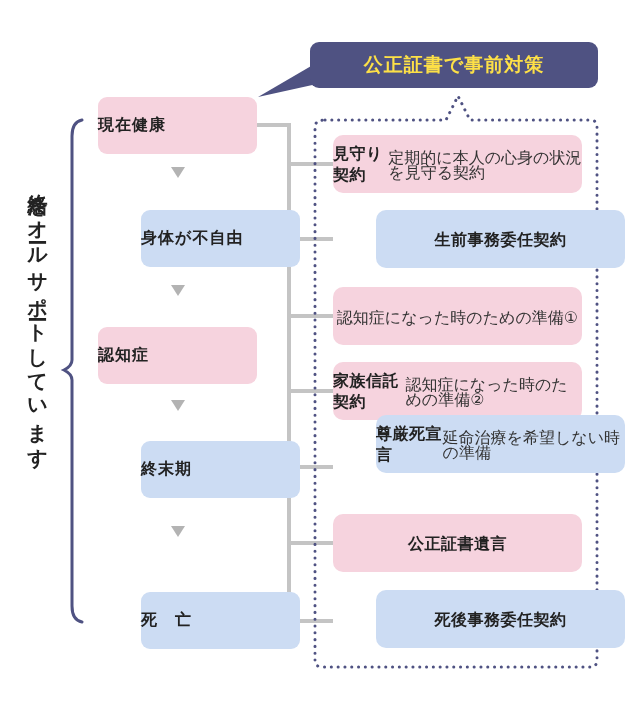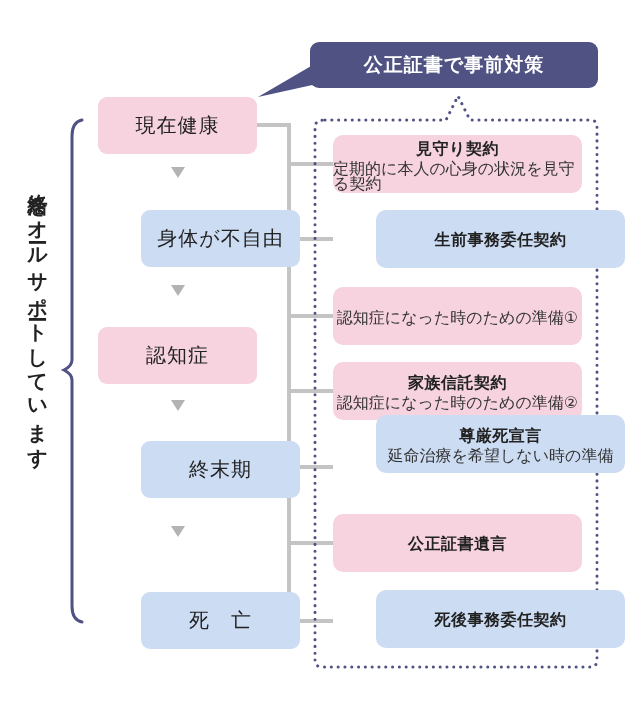--- a/index.html
+++ b/index.html
@@ -1,31 +1,31 @@
 <!DOCTYPE html>
 <html><head>
 <meta charset="utf-8">
 <style>
   html, body { margin: 0; padding: 0; background: #ffffff; }
   body { width: 626px; height: 720px; position: relative; overflow: hidden;
          font-family: "DejaVu Sans", "Liberation Sans", sans-serif; color: #1f1f1f; }
   .stage { position: absolute; left: 98px; width: 159px; height: 57px; border-radius: 9px;
-           display: flex; align-items: center; justify-content: center;
-           font-size: 20px; font-weight: normal; letter-spacing: 1px; color: #222; }
+           display: flex; align-items: center; justify-content: flex-start;
+           font-size: 16px; font-weight: bold; letter-spacing: 1px; color: #222; }
   .pink { background: #f6d3de; }
   .blue { background: #ccdcf3; margin-left: 43px; }
   .tri { position: absolute; left: 171px; width: 0; height: 0;
          border-left: 7px solid transparent; border-right: 7px solid transparent;
          border-top: 11px solid #b3b3b3; }
   .item { position: absolute; left: 333px; width: 249px; height: 58px; border-radius: 10px;
-          display: flex; flex-direction: column; align-items: center; justify-content: center; }
+          display: flex; flex-direction: row; align-items: center; justify-content: center; }
   .item .t { font-size: 16px; font-weight: bold; color: #222; letter-spacing: 0.5px; line-height: 21px; }
   .item .s { font-size: 16px; color: #333; line-height: 15px; margin-top: 2px; }
   .callout { position: absolute; left: 310px; top: 42px; width: 288px; height: 46px;
-             background: #4f5282; border-radius: 9px; color: #ffffff; font-size: 19px; font-weight: bold;
+             background: #4f5282; border-radius: 9px; color: #fde047; font-size: 19px; font-weight: bold;
              display: flex; align-items: center; justify-content: center; letter-spacing: 1px; }
   .vtext { position: absolute; left: 22px; top: 178px; width: 32px;
            writing-mode: vertical-rl; font-size: 20px; font-weight: bold; color: #222;
            letter-spacing: 2px; line-height: 32px; }
   svg.lines { position: absolute; left: 0; top: 0; }
 </style>
 </head>
 <body>
 
 <svg class="lines" width="626" height="720">

